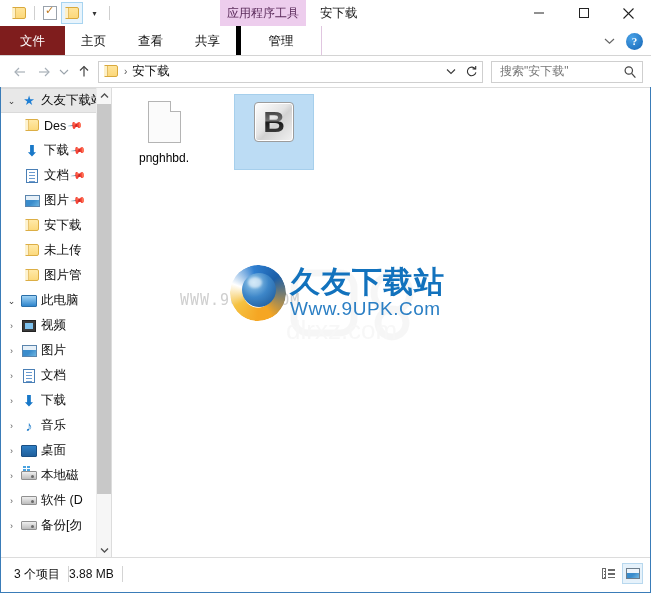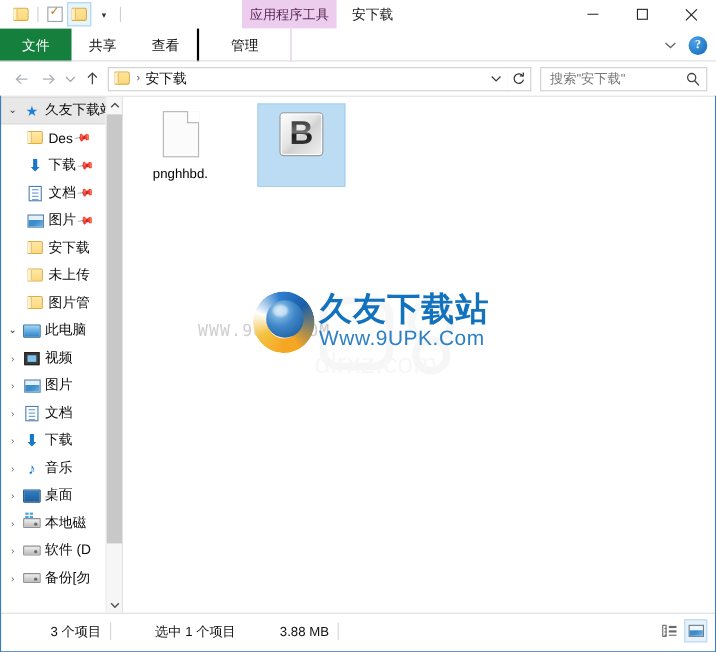--- a/index.html
+++ b/index.html
@@ -120,26 +120,26 @@
   }
   .tab {
     display: flex; align-items: center; justify-content: center;
     font-size: 12.5px;
     color: #111;
     padding: 0 16px;
     height: 30px;
     box-sizing: border-box;
   }
   .tab.file {
-    background: #15803d;
+    background: #7f1d1d;
     color: #ffffff;
     padding: 0 20px;
   }
   .tab.ctx {
-    border-left: 2px solid #000000;
+    border-left: 5px solid #000000;
     border-right: 1px solid #e0c6e0;
     width: 86px;
     padding: 0;
     box-sizing: border-box;
   }
   .ribbon-right {
     margin-left: auto;
     display: flex; align-items: center;
     padding-right: 8px;
     gap: 6px;
@@ -553,21 +553,20 @@
     padding: 0 6px;
     box-sizing: border-box;
   }
   .status-seg {
     font-size: 12px;
     color: #111;
     padding: 0 8px;
     height: 20px;
     line-height: 20px;
     white-space: nowrap;
-    margin-left: 32px;
   }
   .status-div {
     width: 1px; height: 16px; background: #d4d4d4;
   }
   .status-right {
     margin-left: auto;
     display: flex; align-items: center; gap: 3px;
     padding-right: 2px;
   }
   .view-btn {
@@ -670,22 +669,23 @@
         <svg width="13" height="13" viewBox="0 0 13 13">
           <line x1="1.5" y1="1.5" x2="11.5" y2="11.5" stroke="#222" stroke-width="1.1"></line>
           <line x1="11.5" y1="1.5" x2="1.5" y2="11.5" stroke="#222" stroke-width="1.1"></line>
         </svg>
       </div>
     </div>
   </div>
 
   <div class="ribbon">
     <div class="tab file">文件</div>
+    <div class="tab">主页</div>
+    <div class="tab">查看</div>
     <div class="tab">共享</div>
-    <div class="tab">查看</div>
     <div class="tab ctx">管理</div>
 
     <div class="ribbon-right">
       <div class="chev-btn">
         <svg width="11" height="8" viewBox="0 0 11 8">
           <polyline points="1,2 5.5,6.2 10,2" fill="none" stroke="#666" stroke-width="1.2"></polyline>
         </svg>
       </div>
       <div class="help-btn">?</div>
     </div>
@@ -958,21 +958,20 @@
             <div class="wm-en">Www.9UPK.Com</div>
           </span>
         </div>
       </div>
     </div>
   </div>
 
   <div class="statusbar">
     <div class="status-seg">3 个项目</div>
     <div class="status-div"></div>
-    <div class="status-seg">选中 1 个项目</div>
     <div class="status-seg" style="padding-left:0;text-align:center;">3.88 MB</div>
     <div class="status-div"></div>
 
     <div class="status-right">
       <div class="view-btn">
         <span class="det-ico"></span>
       </div>
       <div class="view-btn active">
         <span class="thumb-ico"></span>
       </div>

